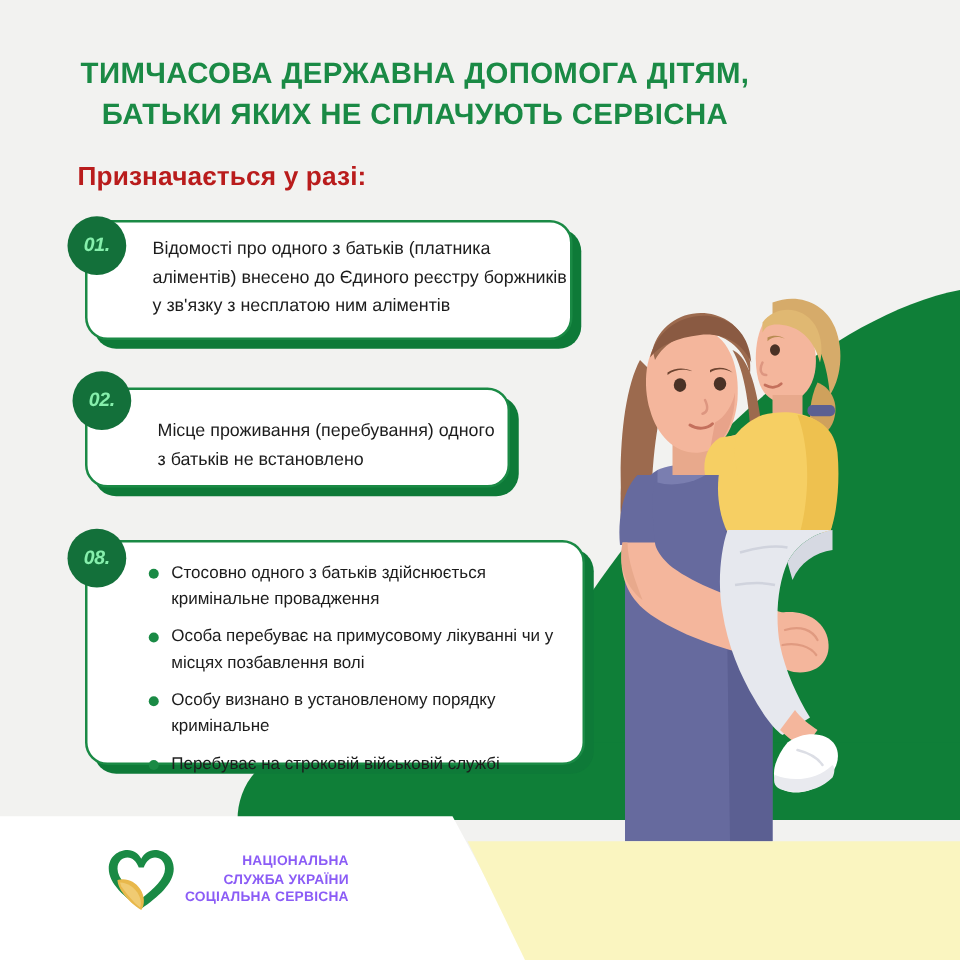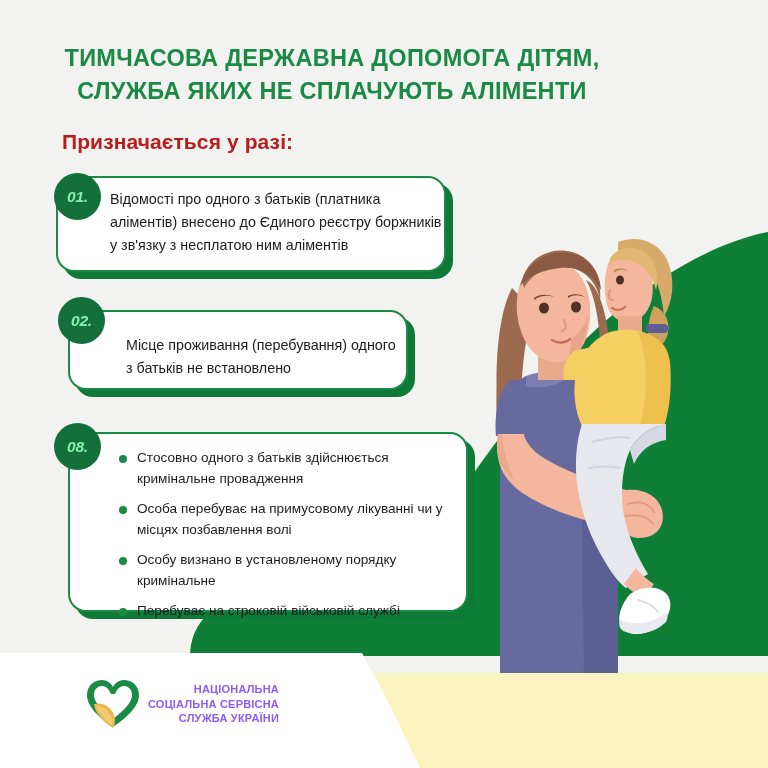--- a/index.html
+++ b/index.html
@@ -35,21 +35,21 @@
   }
 
   
   .card {
     position:absolute;
     background:#ffffff;
     border:2.5px solid #1a8a45;
     border-radius:18px;
     box-shadow:7px 7px 0 0 #0e7a38;
   }
-  #card1 { left:56px;  top:176px; width:390px; height:96px; }
+  #card1 { left:68px;  top:176px; width:390px; height:96px; }
   #card2 { left:68px;  top:310px; width:340px; height:80px; }
   #card3 { left:68px;  top:432px; width:400px; height:180px;padding-left:44px; }
 
   .card-text {
     position:absolute;
     color:#1c1c1c;
     font-size:14.3px;
     line-height:1.62;
   }
   #card1 .card-text { left:52px; top:10px; }
@@ -135,21 +135,21 @@
                L768,594 L768,656 Z"></path>
 
       <path fill="#ffffff" d="M0,653 L362,653 L424,768 L0,768 Z"></path>
 
       <path fill="#faf5c0" d="M374,673 L768,673 L768,768 L420,768 Z"></path>
     </svg>
   </div>
 
   <div class="title">
     <span class="line">ТИМЧАСОВА ДЕРЖАВНА ДОПОМОГА ДІТЯМ,</span>
-    <span class="line">СЛУЖБА ЯКИХ НЕ СПЛАЧУЮТЬ АЛІМЕНТИ</span>
+    <span class="line">БАТЬКИ ЯКИХ НЕ СПЛАЧУЮТЬ СЕРВІСНА</span>
   </div>
 
   <div class="subtitle">Призначається у разі:</div>
 
   <div class="card" id="card1">
     <div class="card-text">Відомості про одного з батьків (платника алiментів) внесено до Єдиного реєстру боржників у зв'язку з несплатою ним алiментів</div>
   </div>
   <div class="badge" id="badge1">01.</div>
 
   <div class="card" id="card2">
@@ -302,18 +302,18 @@
                  L27,16 C25,11 22,8 18,8 C14,8 10,11 10,17 C10,25 19,33 29,41 Z"></path>
 
         <path fill="#e8b84b" d="M10,26 C17,24 24,27 28,33 C32,39 32,46 29,50
                  C24,47 18,42 14,36 C11,32 10,28 10,26 Z"></path>
         <path fill="#f0cb72" d="M12,28 C18,28 24,32 27,38 C29,42 29,46 28,48
                  C23,44 17,37 13,31 Z"></path>
       </svg>
     </div>
     <div class="logo-text">
       <span>НАЦІОНАЛЬНА</span>
+      <span>СЛУЖБА УКРАЇНИ</span>
       <span>СОЦІАЛЬНА СЕРВІСНА</span>
-      <span>СЛУЖБА УКРАЇНИ</span>
     </div>
   </div>
 
 </div>
 
 </body></html>

